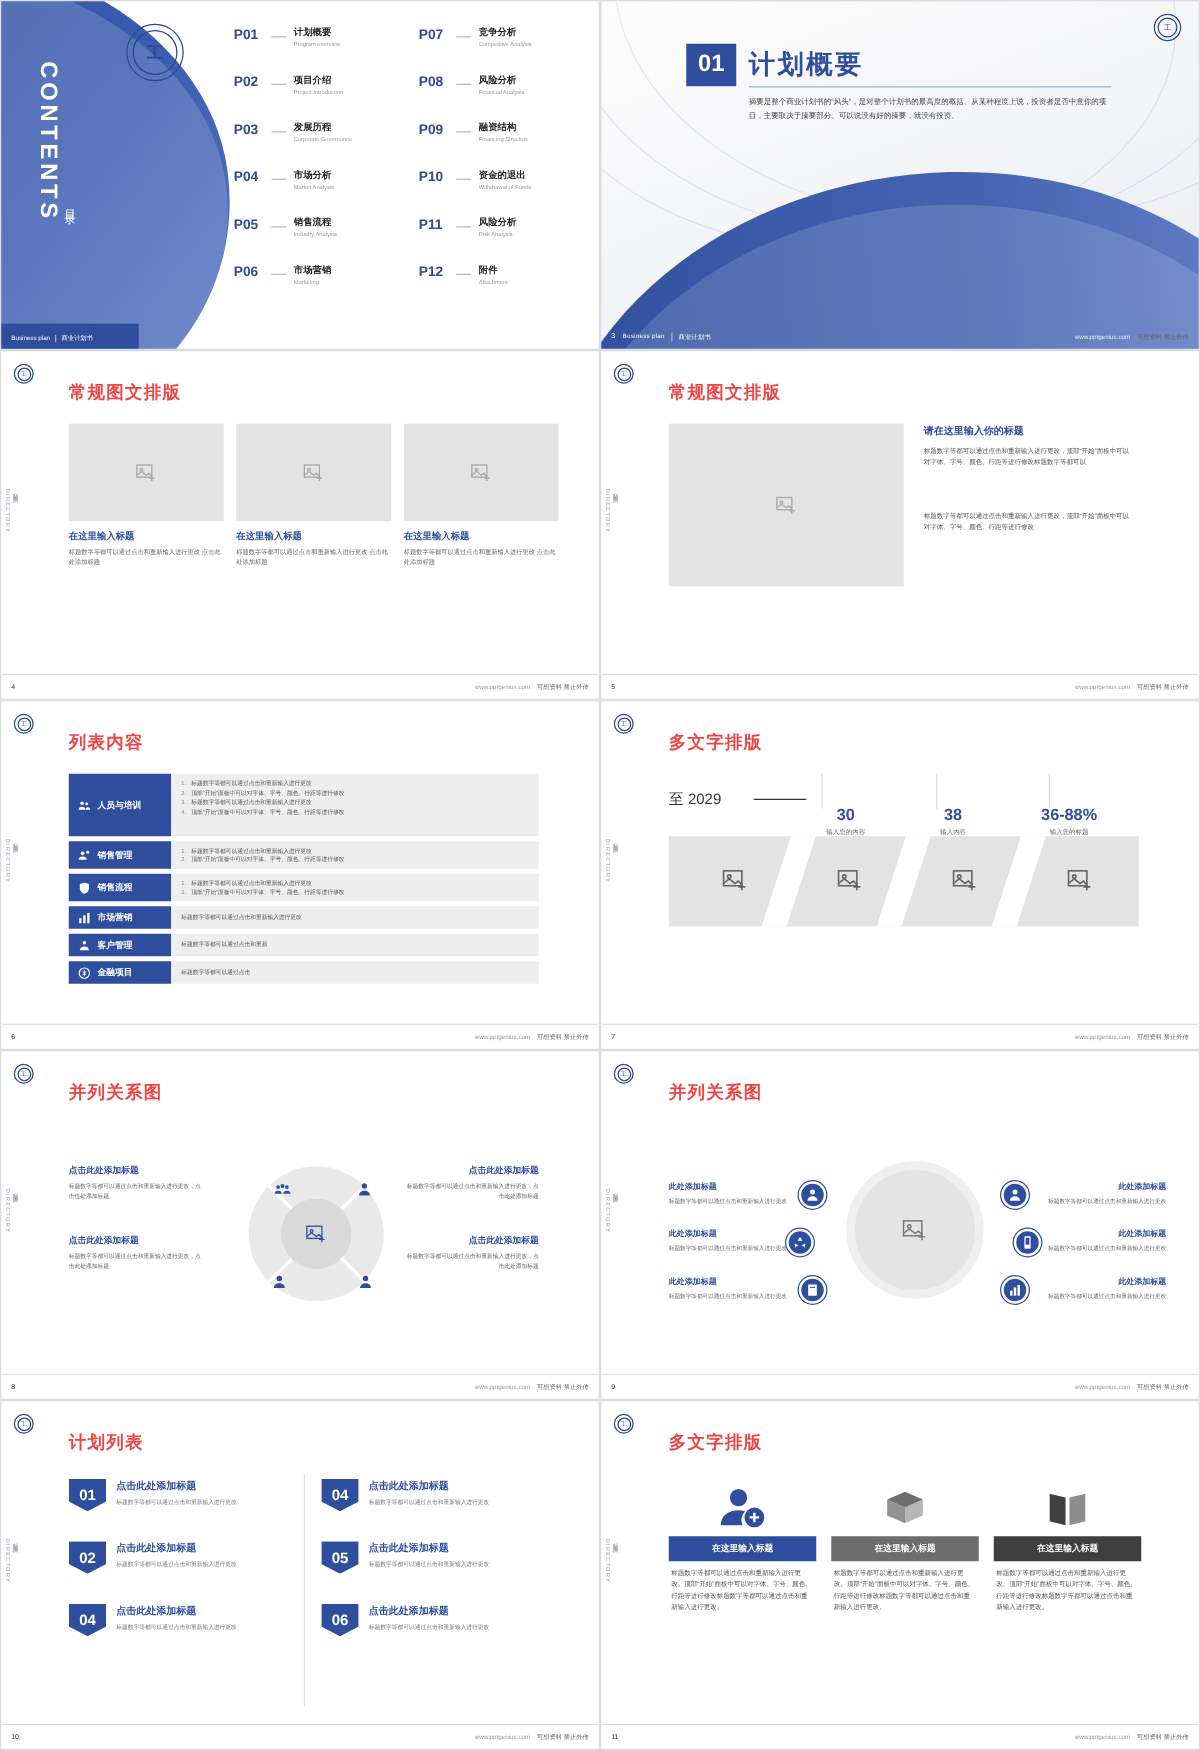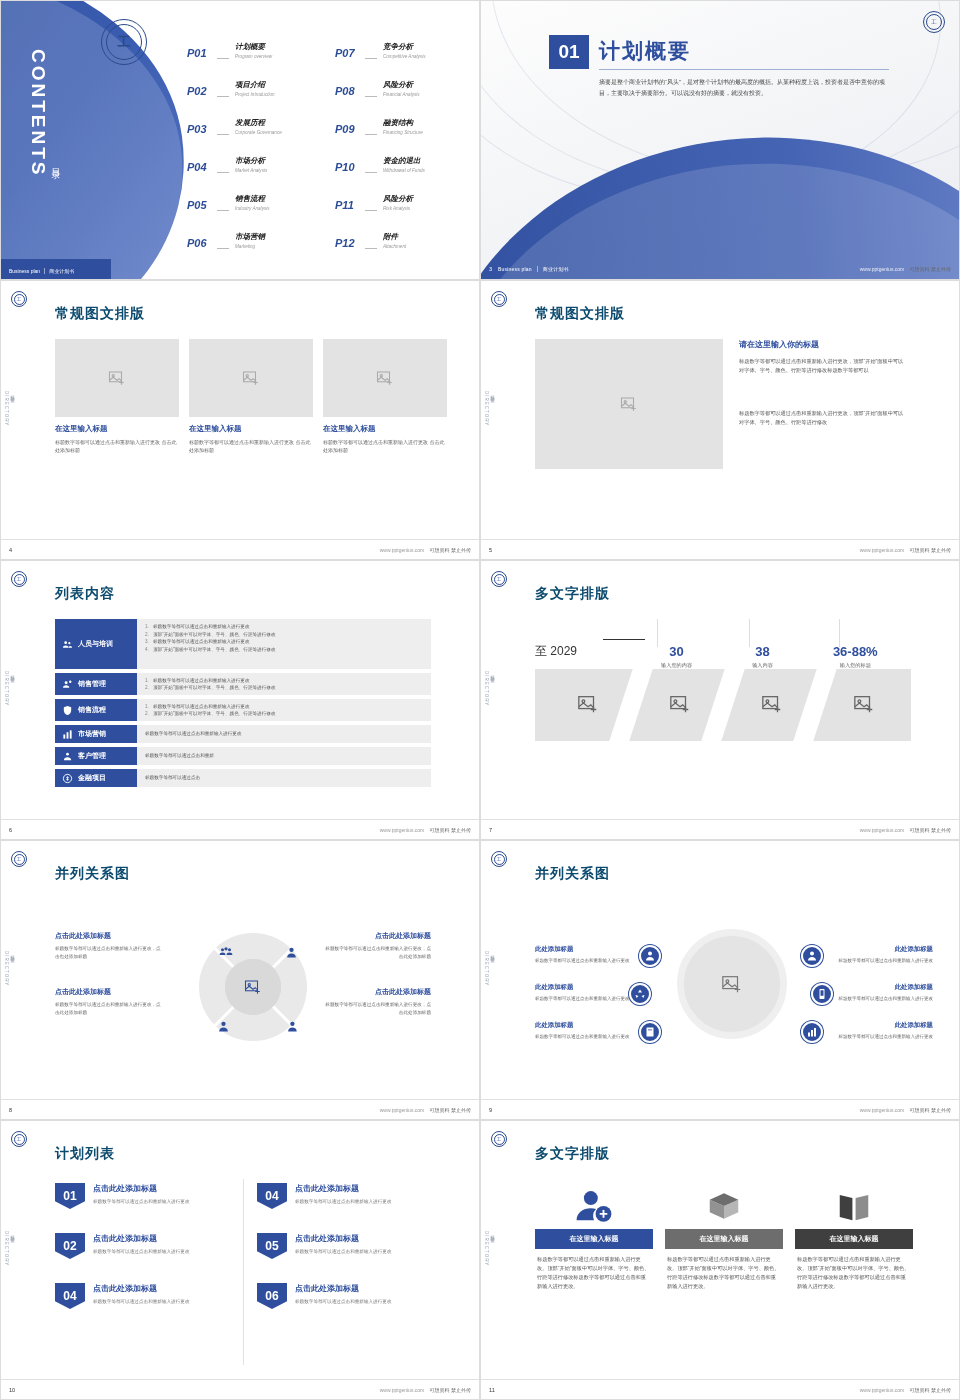--- a/index.html
+++ b/index.html
@@ -63,21 +63,21 @@
     width: 11px; height: 11px; border-radius: 50%;
     border: .5px solid #2a4a8c;
     display:flex; align-items:center; justify-content:center;
     font-size:5px;
   }
   h2.stitle {
     position: absolute;
     left: 54px; top: 24px;
     font-size: 14px;
     font-weight: bold;
-    color: #0c4a6e;
+    color: #ef4444;
     letter-spacing: 1px;
   }
 
   
   .s1 { background: #fff; }
   .s1 .curve {
     position: absolute; left: -150px; top: -60px;
     width: 330px; height: 400px;
     background: linear-gradient(135deg, #2f4f9e 0%, #3a5cb0 55%, #5b79c6 100%);
     border-radius: 0 100% 60% 0 / 0 60% 50% 0;
@@ -120,21 +120,21 @@
     font-size: 13px; font-weight: bold;
   }
   .toc {
     position: absolute; left: 186px; top: 20px;
     width: 280px;
     display: grid;
     grid-template-columns: 1fr 1fr;
     column-gap: 16px;
     row-gap: 0;
   }
-  .toc-item { display: flex; align-items: flex-end; height: 38px; font-style: italic; }
+  .toc-item { display: flex; align-items: flex-start; height: 38px; }
   .toc-no {
     font-size: 11px; font-weight: bold; color: #2b4c96;
     width: 30px; padding-top: 1px;
   }
   .toc-line {
     width: 12px; height: 1px; background: #bbb; margin: 8px 6px 0 0;
   }
   .toc-txt .cn { font-size: 7.5px; color: #222; font-weight: bold; }
   .toc-txt .en { font-size: 4.6px; color: #999; margin-top: 2px; }
   .s1 .footerbar {
@@ -224,21 +224,21 @@
   .s6 .r2 .tag, .s6 .r2 .body { height: 22px; }
   .s6 .r2 .body { display:flex; flex-direction:column; justify-content:center;}
   .s6 .r3 .tag, .s6 .r3 .body { height: 22px; }
   .s6 .r3 .body { display:flex; flex-direction:column; justify-content:center;}
   .s6 .r4 .tag, .s6 .r4 .body { height: 18px; }
   .s6 .r4 .body, .s6 .r5 .body, .s6 .r6 .body { display:flex; align-items:center;}
   .s6 .r5 .tag, .s6 .r5 .body { height: 18px; }
   .s6 .r6 .tag, .s6 .r6 .body { height: 18px; }
 
   
-  .s7 .year { position:absolute; left:54px; top: 70px; font-size: 12px; color:#333;margin-top:12px; }
+  .s7 .year { position:absolute; left:54px; top: 70px; font-size: 12px; color:#333; }
   .s7 .yline { position:absolute; left: 122px; top: 78px; width: 42px; height:1px; background:#333;}
   .s7 .stats { position:absolute; left: 180px; top: 62px; display:flex; gap: 60px; }
   .s7 .stat { text-align:center; position: relative; }
   .s7 .stat .v { font-size: 13px; font-weight: bold; color:#2f4f9e;margin-top:21px; }
   .s7 .stat .l { font-size: 5.2px; color:#666; margin-top:3px;}
   .s7 .sep { position:absolute; top: 58px; width: 1px; height: 28px; background:#ddd;}
   .s7 .band { position:absolute; left: 54px; top: 108px; width: 376px; height: 72px; background:#e3e3e3;}
   .s7 .slash { position:absolute; top: 108px; width: 20px; height: 72px; background:#fff; transform: skewX(-18deg); }
   .s7 .bicon { position:absolute; top: 132px; width: 22px; height:22px; display:flex;align-items:center;justify-content:center;}
 

